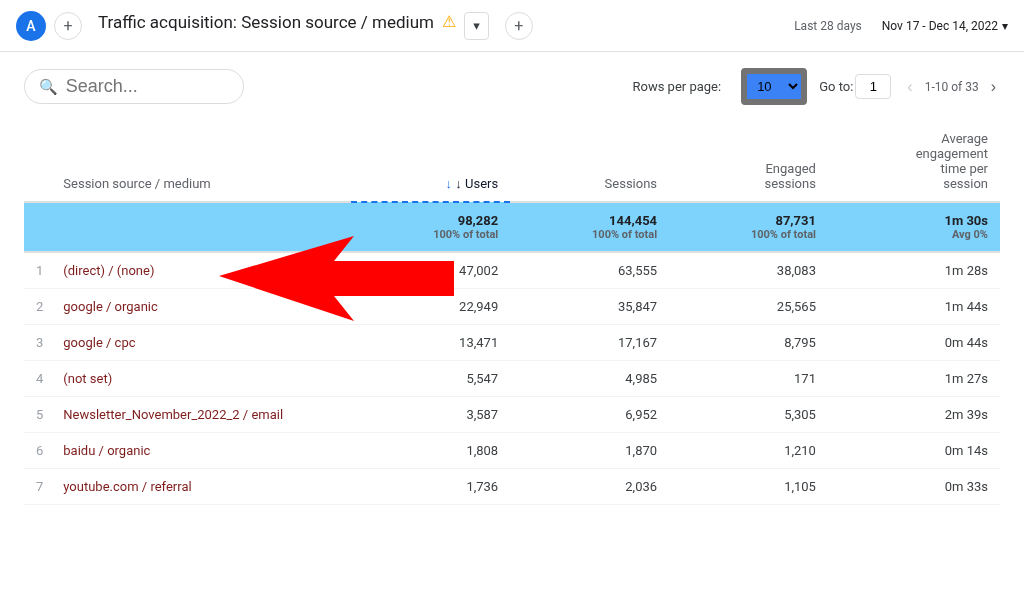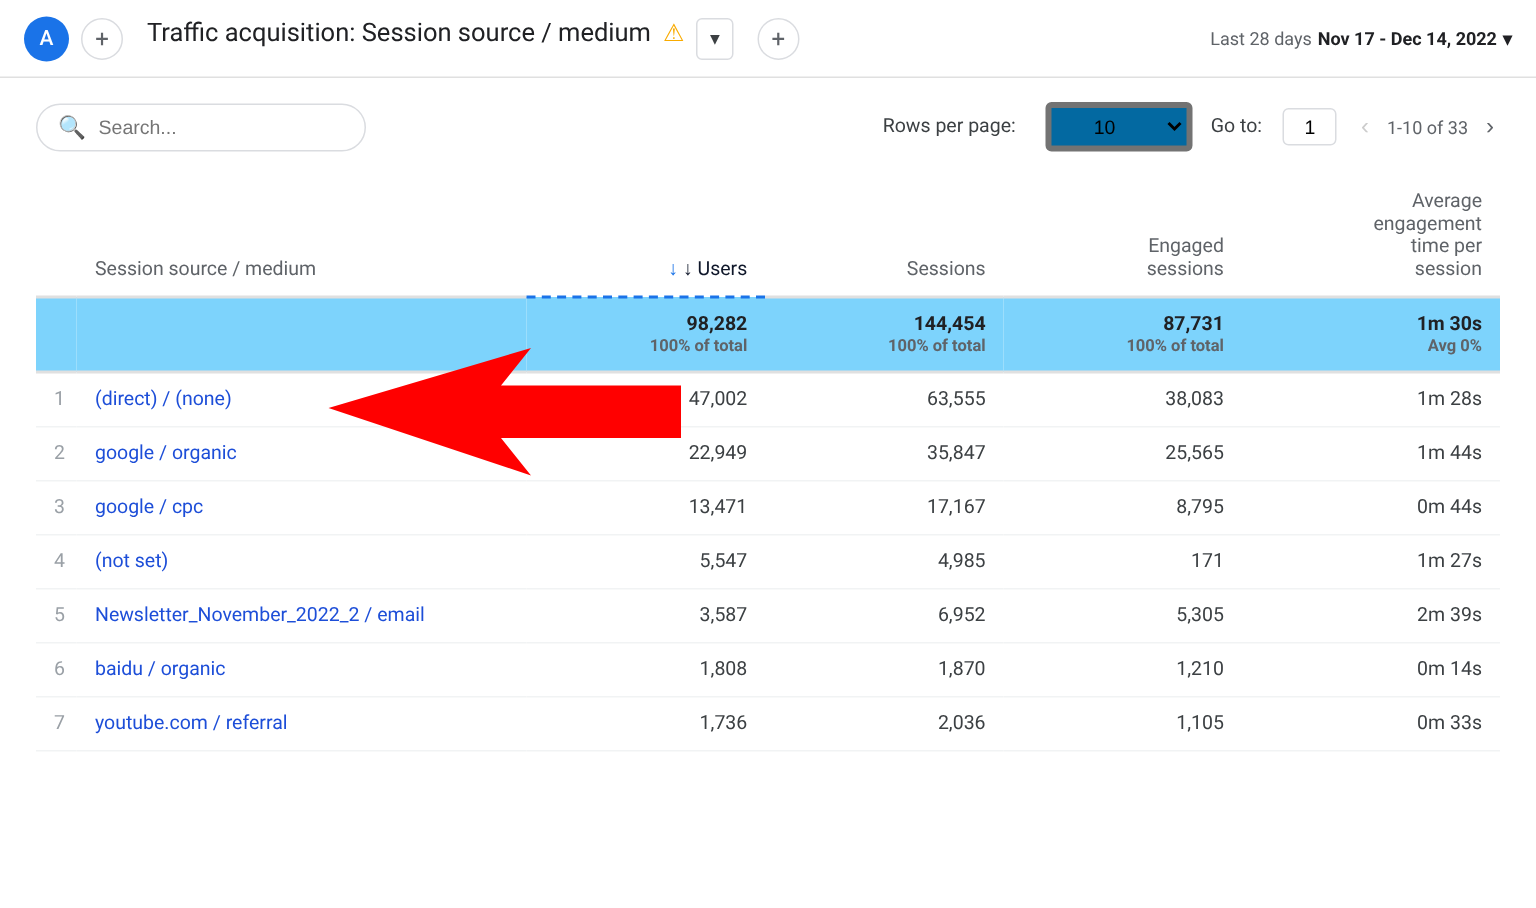--- a/index.html
+++ b/index.html
@@ -70,33 +70,33 @@
       background: #fff;
       display: flex; align-items: center; justify-content: center;
       cursor: pointer;
       font-size: 16px;
       color: #5f6368;
       margin-left: 8px;
     }
     .date-range {
       display: flex;
       align-items: center;
-      gap: 4px;
+      gap: 20px;
       font-size: 12px;
       color: #5f6368;
       margin-left: auto;
     }
     .date-range-label {
       color: #5f6368;
       font-size: 12px;
     }
     .date-value {
       font-size: 12px;
       color: #202124;
-      font-weight: 700;
+      font-weight: 400;
       display: flex; align-items: center; gap: 4px;
     }
 
     
     .content {
       padding: 16px 24px;
     }
 
     
     .controls-row {
@@ -114,46 +114,46 @@
       gap: 8px;
       width: 220px;
     }
     .search-icon {
       color: #5f6368;
       font-size: 15px;
     }
     .search-input {
       border: none;
       outline: none;
-      font-size: 13px;
+      font-size: 18px;
       color: #404040;
       background: transparent;
       width: 100%;
     }
     .pagination-controls {
       display: flex;
       align-items: center;
       gap: 12px;
       margin-left: auto;
       font-size: 13px;
       color: #3c4043;
     }
     .rows-per-page {
       display: flex; align-items: center; gap: 20px;
     }
     .rows-select {
-      border: 4px solid #737373;
+      border: 6px solid #737373;
       border-radius: 4px;
-      padding: 4px 24px;
-      font-size: 13px;
-      cursor: pointer;
-      background: #0369a1;
+      padding: 4px 6px;
+      font-size: 13px;
+      cursor: pointer;
+      background: #3b82f6;
     }
     .goto-box {
-      display: flex; align-items: center; gap: 14px;
+      display: flex; align-items: center; gap: 2px;
     }
     .goto-input {
       width: 36px;
       border: 1px solid #dadce0;
       border-radius: 4px;
       padding: 4px 6px;
       font-size: 13px;
       text-align: center;
     }
     .page-nav {
@@ -198,21 +198,21 @@
       color: #1a73e8;
     }
     .data-table td {
       padding: 10px 12px;
       border-bottom: 1px solid #f1f3f4;
       text-align: right;
       color: #3c4043;
     }
     .data-table td.col-source {
       text-align: left;
-      color: #1d4ed8;
+      color: #7f1d1d;
     }
     .data-table td.row-num {
       color: #9aa0a6;
       text-align: right;
       padding-right: 8px;
     }
     .data-table .total-row td {
       border-top: 1px solid #e0e0e0;
       border-bottom: 2px solid #e0e0e0;
       font-weight: 500;

